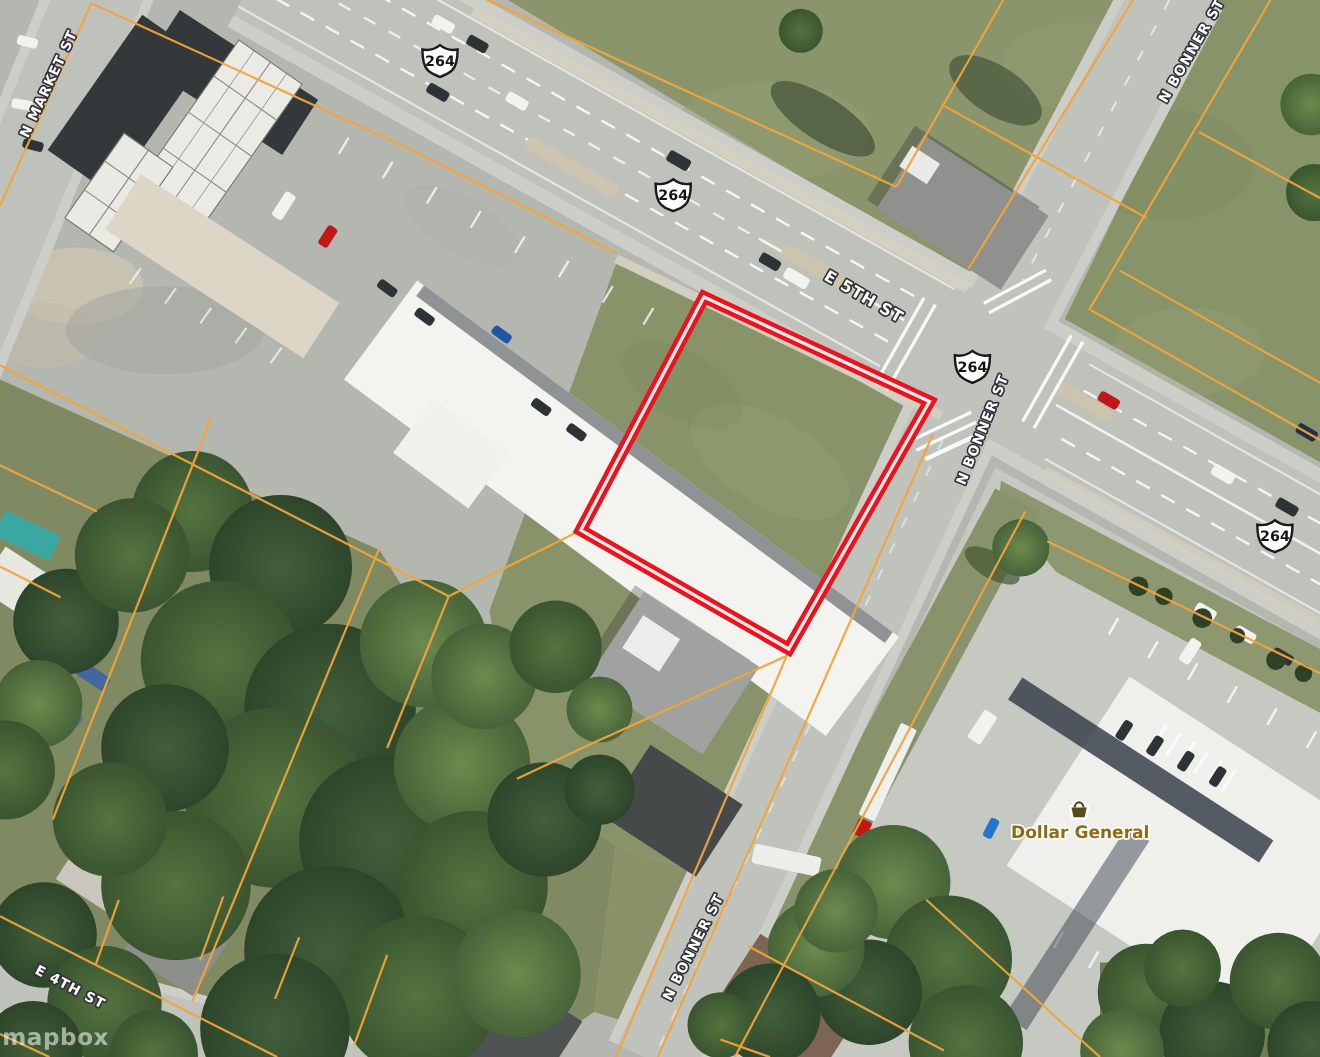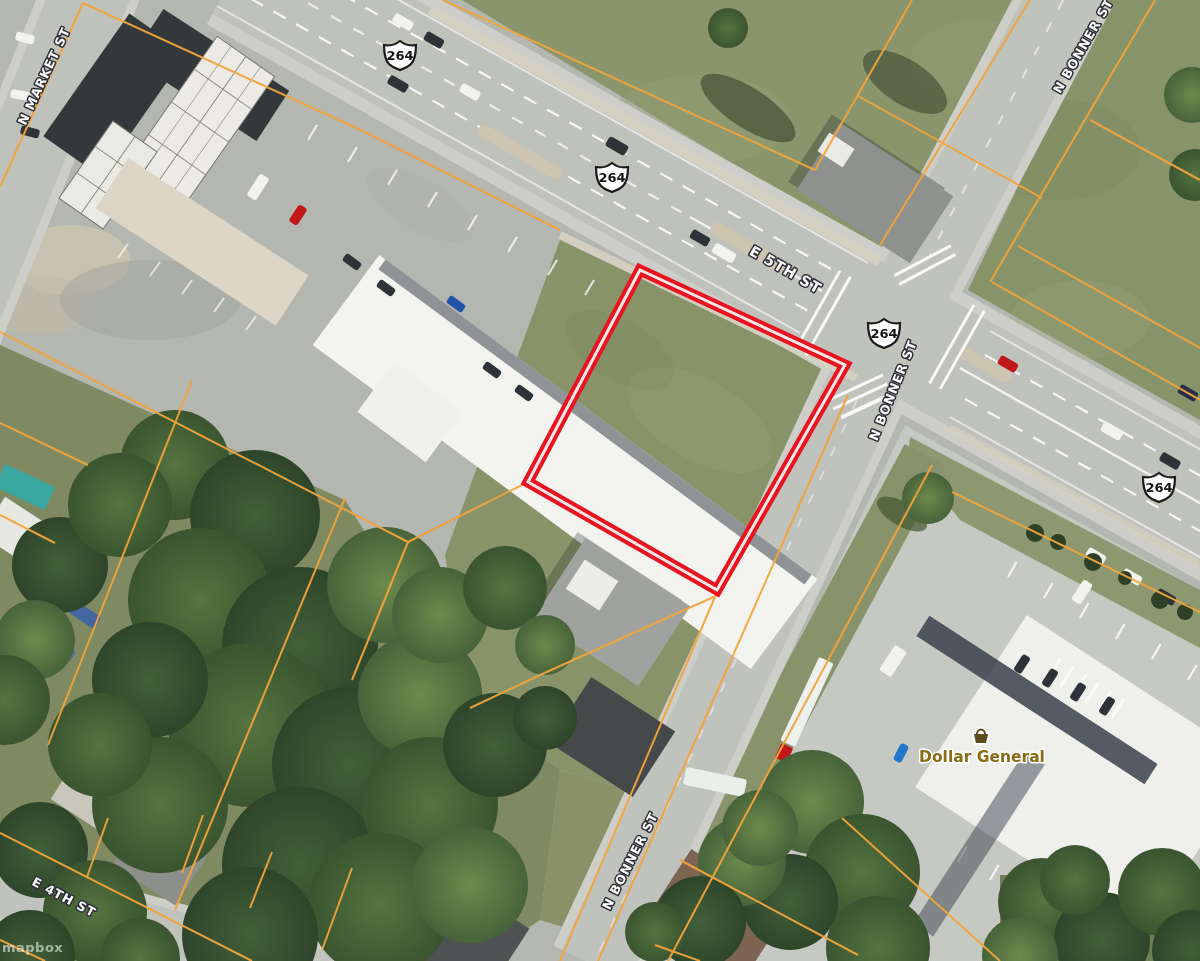--- a/index.html
+++ b/index.html
@@ -1,19 +1,19 @@
 <!DOCTYPE html>
 <html><head>
 <meta charset="utf-8">
 <style>
   html,body{margin:0;padding:0;background:#222;}
   .stage{position:relative;width:1200px;height:961px;overflow:hidden;
          font-family:"DejaVu Sans",sans-serif;background:#b7b9b3;}
   .stage svg{position:absolute;left:0;top:0;}
-  .watermark{position:absolute;left:2px;bottom:6px;font-weight:bold;font-size:13px;
+  .watermark{position:absolute;left:2px;bottom:6px;font-weight:bold;font-size:21px;
              color:rgba(255,255,255,.55);letter-spacing:.5px;user-select:none;}
   text.street{font-size:12.5px;font-weight:bold;fill:#ffffff;stroke:#30303a;stroke-width:3px;
               paint-order:stroke;stroke-linejoin:round;letter-spacing:1px;}
   text.street-big{font-size:14.5px;}
   text.shield-num{font-size:13px;font-weight:bold;fill:#141414;letter-spacing:0px;}
   text.poi{font-size:15.5px;font-weight:bold;fill:#8a6d15;stroke:#ffffff;stroke-width:3px;
            paint-order:stroke;stroke-linejoin:round;}
 </style>
 </head>
 <body>

